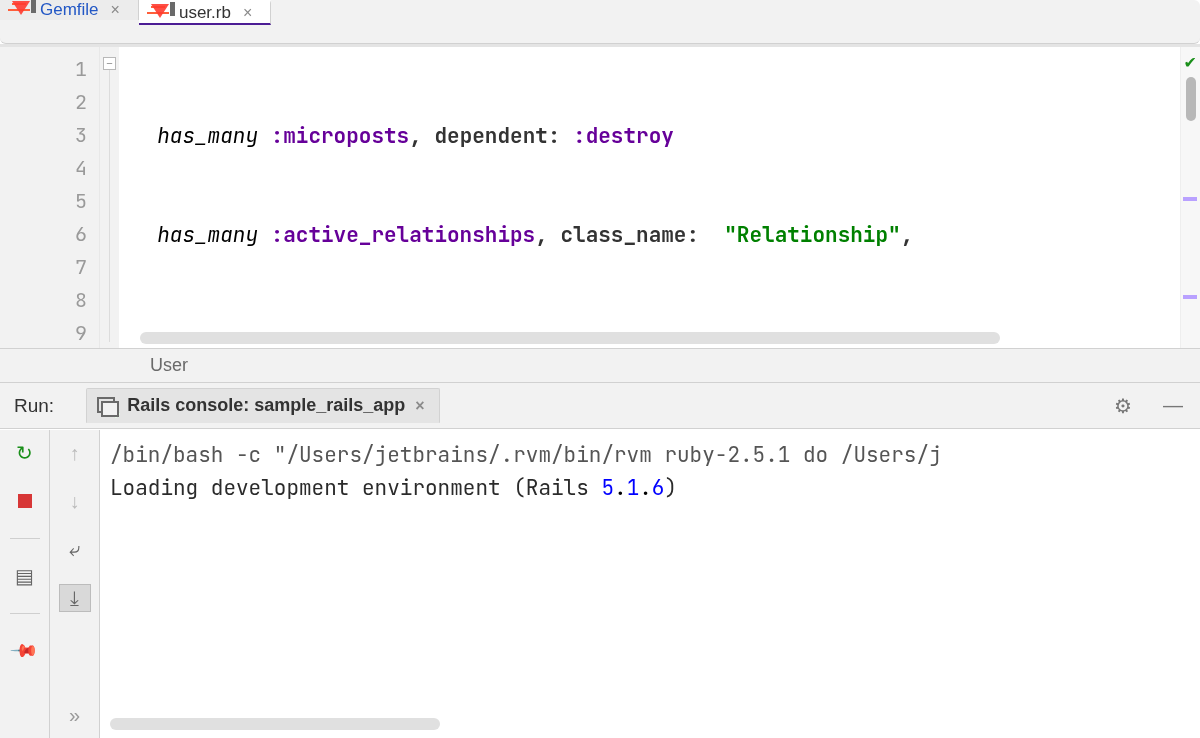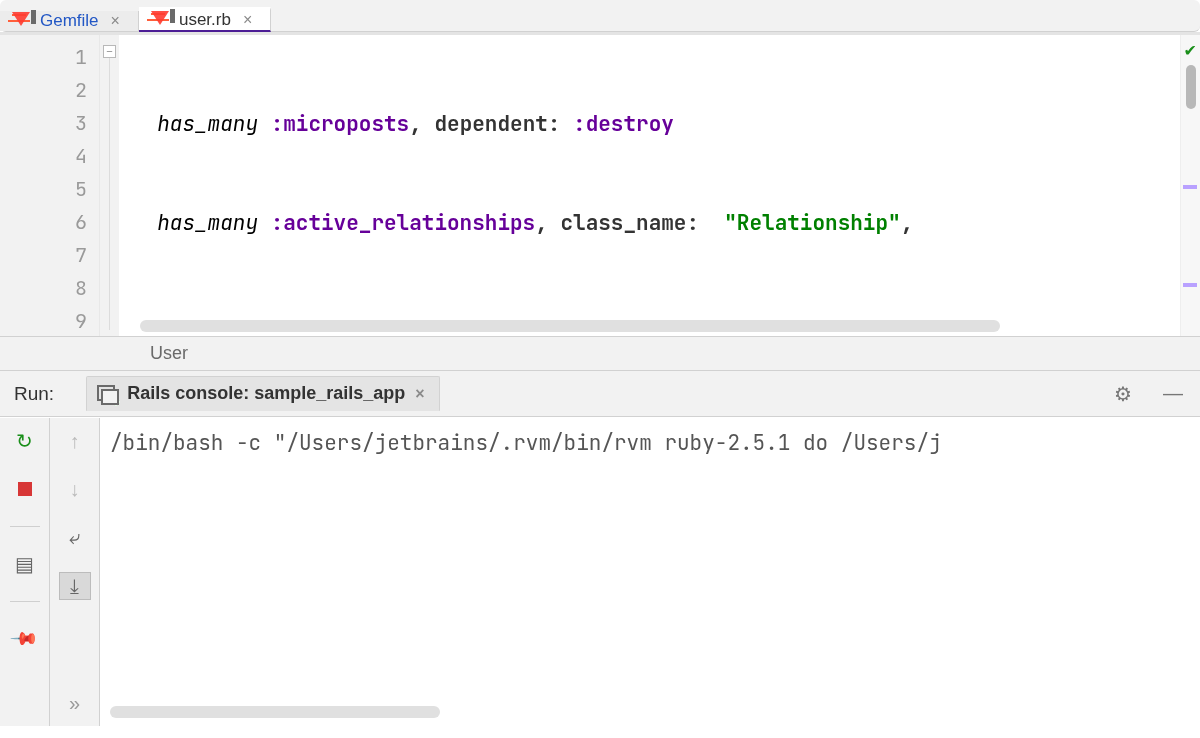--- a/index.html
+++ b/index.html
@@ -30,25 +30,25 @@
     font-family: -apple-system, "Segoe UI", Arial, sans-serif;
     font-size: 13px;
     color: var(--text);
     background: #fff;
     width:1200px; height:738px;
     overflow:hidden;
   }
 
   
   .tabbar {
-    height: 32px;
+    height: 44px;
     background: var(--panel);
     border-bottom: 1px solid var(--panel-border);
     display:flex;
-    align-items:flex-end;
+    align-items:flex-start;
     border-radius:6px;
   }
   .tab {
     display:flex;
     align-items:center;
     gap:10px;
     padding: 0 16px 0 12px;
     border-right: 1px solid var(--panel-border);
     background: var(--tab-inactive-bg);
     cursor: default;
@@ -342,17 +342,18 @@
   <div class="run-toolbar-col2">
     <div class="tbtn" style="color:#bbb;">↑</div>
     <div class="tbtn" style="color:#bbb;">↓</div>
     <div class="tbtn">⤶</div>
     <div class="tbtn boxed">⤓</div>
     <div style="flex:1"></div>
     <div class="tbtn" style="color:#999;margin-bottom:10px;">»</div>
   </div>
   <div class="console">
     <div><span class="cmdpath">/bin/bash -c "/Users/jetbrains/.rvm/bin/rvm ruby-2.5.1 do /Users/j</span></div>
+    <div><span>Loading development environment (Rails </span><span class="num">5</span><span class="dot">.</span><span class="num">1</span><span class="dot">.</span><span class="num">6</span><span>)</span></div>
     <div>&nbsp;</div>
     <div>&nbsp;</div>
     <div class="console-scroll"></div>
   </div>
 </div>
 
 </body></html>

